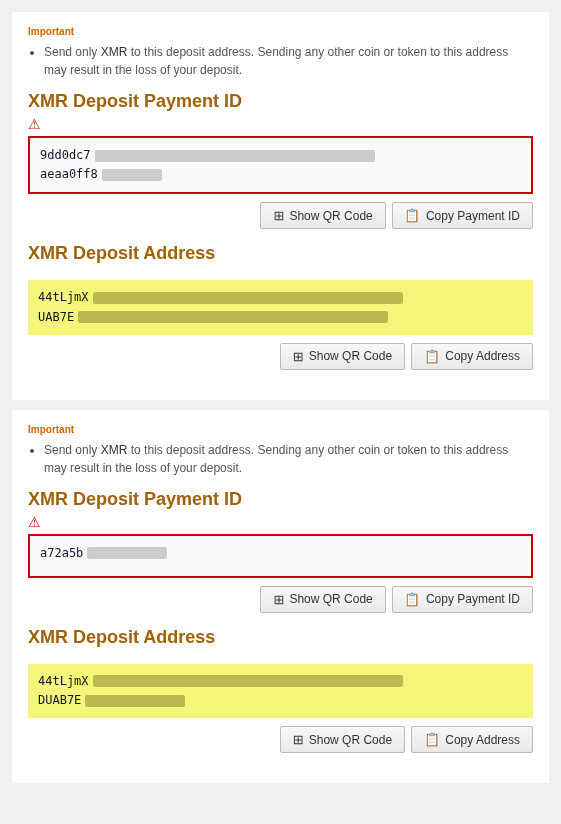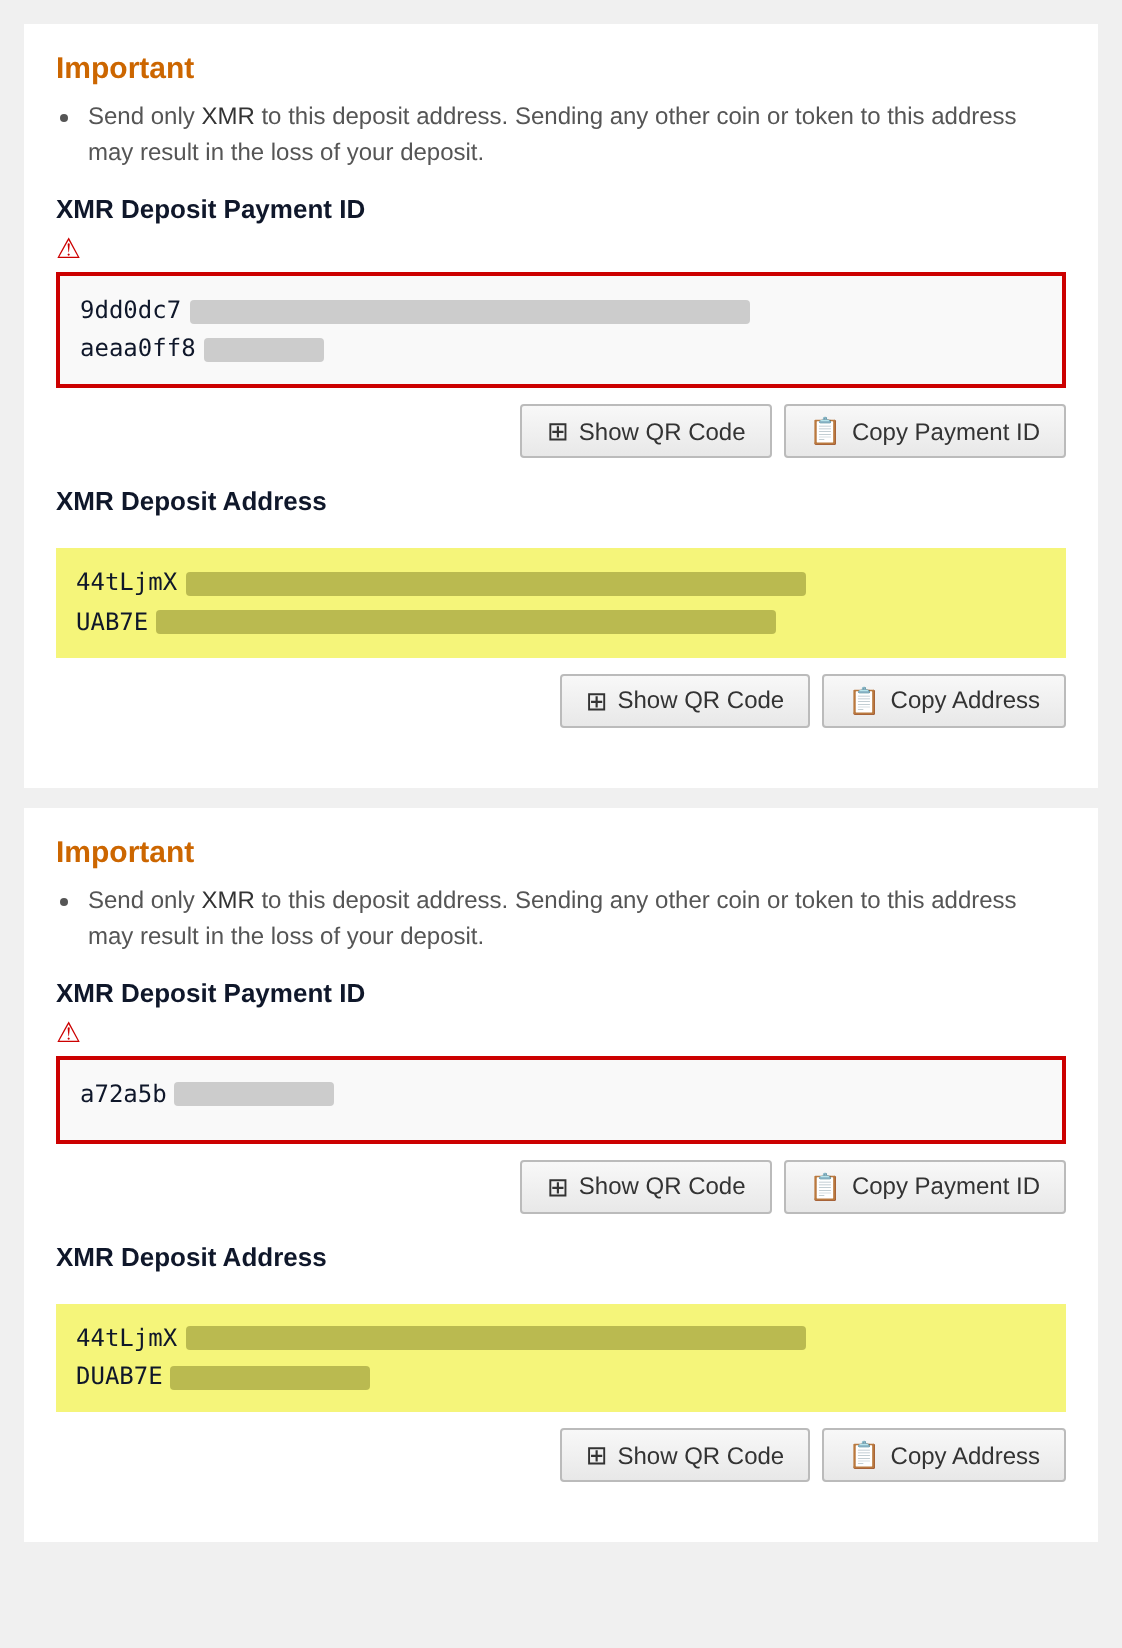--- a/index.html
+++ b/index.html
@@ -12,41 +12,41 @@
     }
     .section {
       background: #fff;
       padding: 14px 16px 16px 16px;
       margin-bottom: 10px;
     }
     .important-header {
       font-weight: bold;
       color: #cc6600;
       margin-bottom: 6px;
-      font-size: 15px;
+      font-size: 10px;
     }
     .important-text {
       color: #555;
       font-size: 12px;
       line-height: 1.5;
       margin-bottom: 12px;
       padding-left: 10px;
     }
     .important-text strong {
       font-weight: normal;
       color: #333;
     }
     .bullet {
       list-style: disc;
       padding-left: 16px;
     }
     .field-label {
       font-weight: bold;
-      color: #0f172a;
-      font-size: 13px;
+      color: #a16207;
+      font-size: 18px;
       margin-bottom: 4px;
     }
     .warning-icon {
       color: #cc0000;
       font-size: 14px;
       margin-bottom: 4px;
       display: block;
     }
     .field-box {
       border: 2px solid #cc0000;

